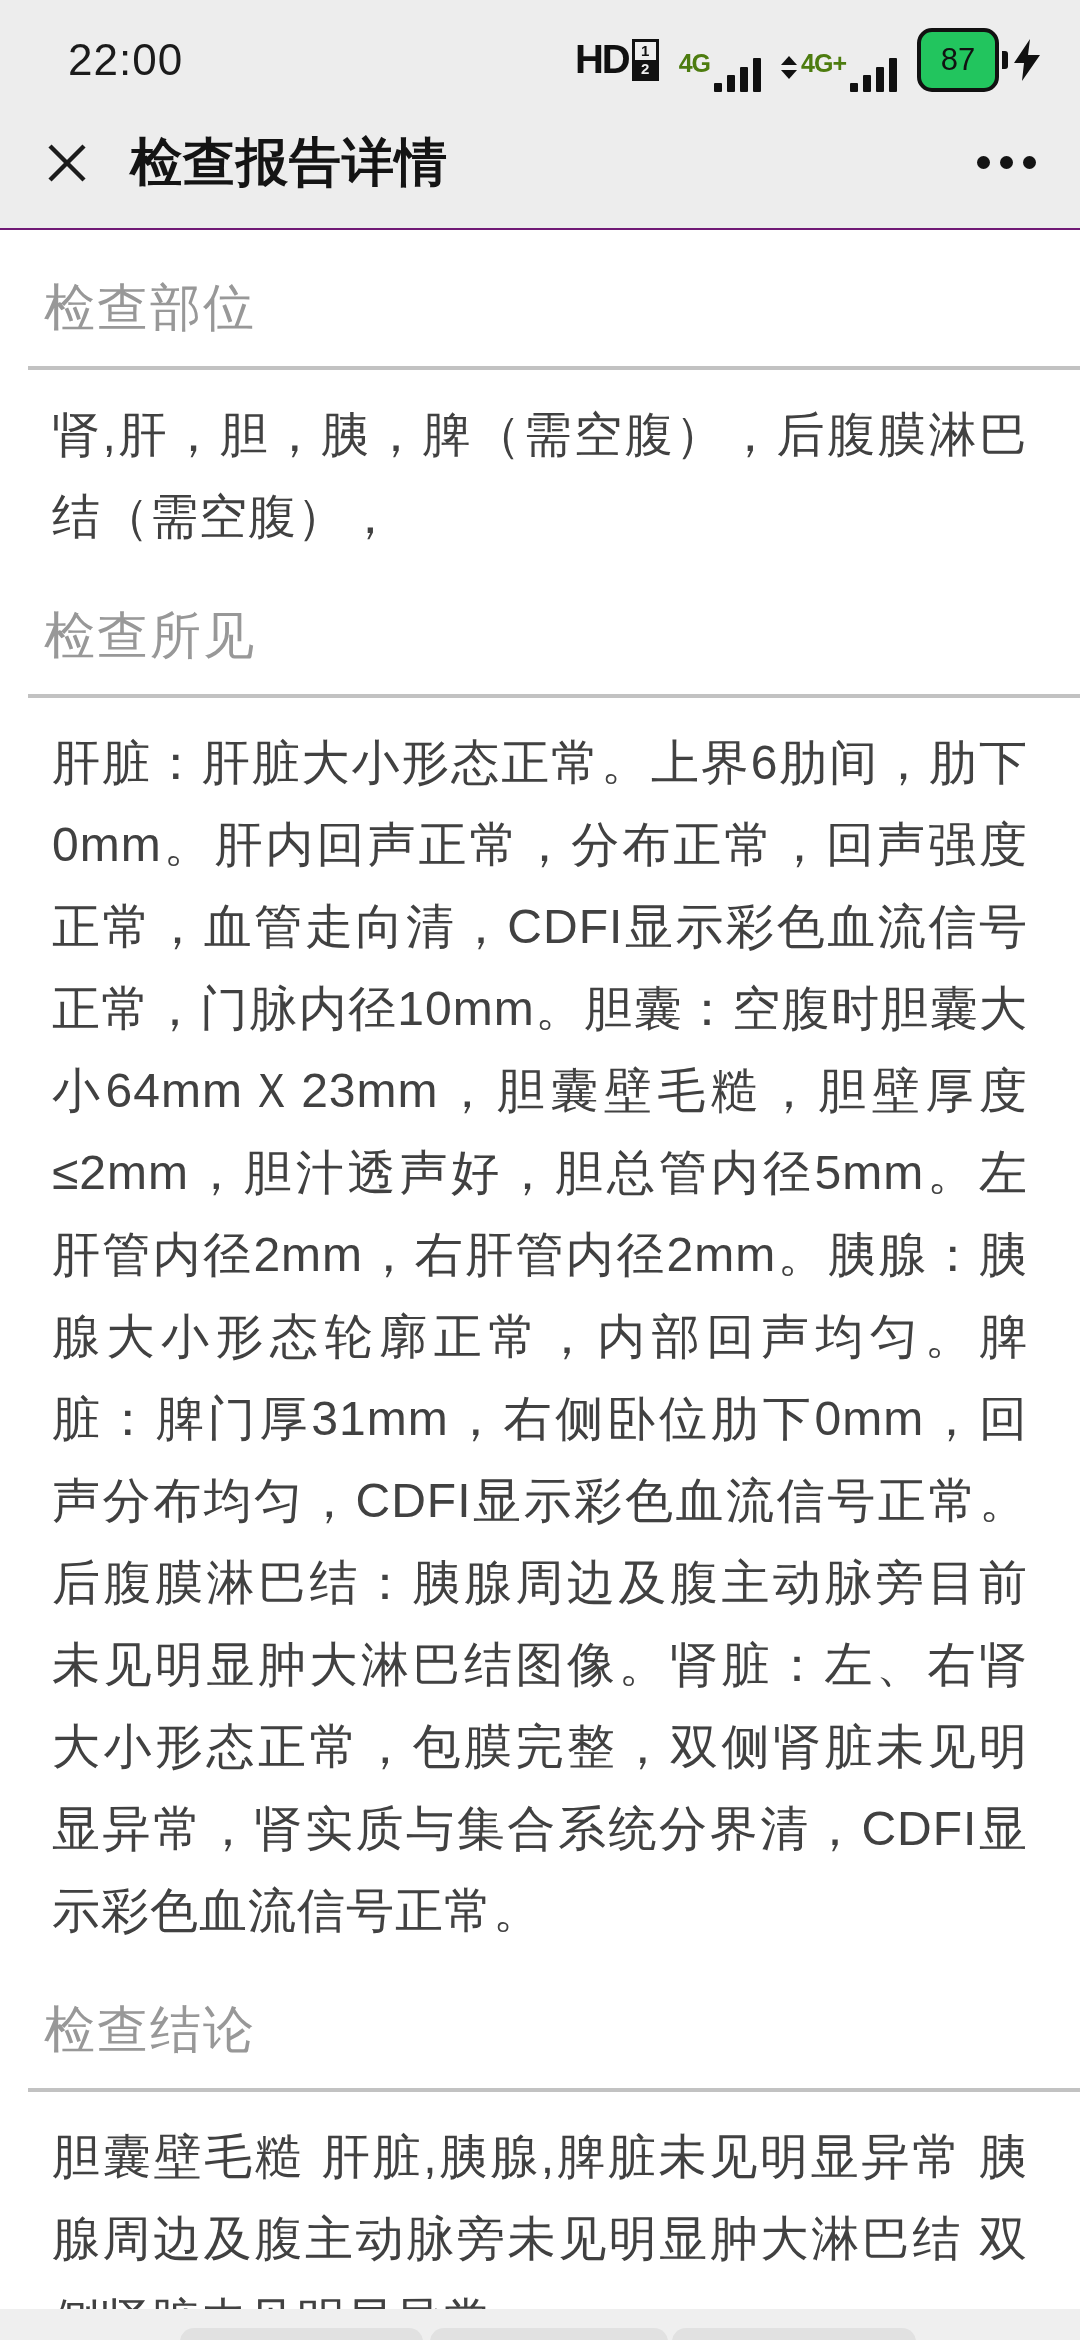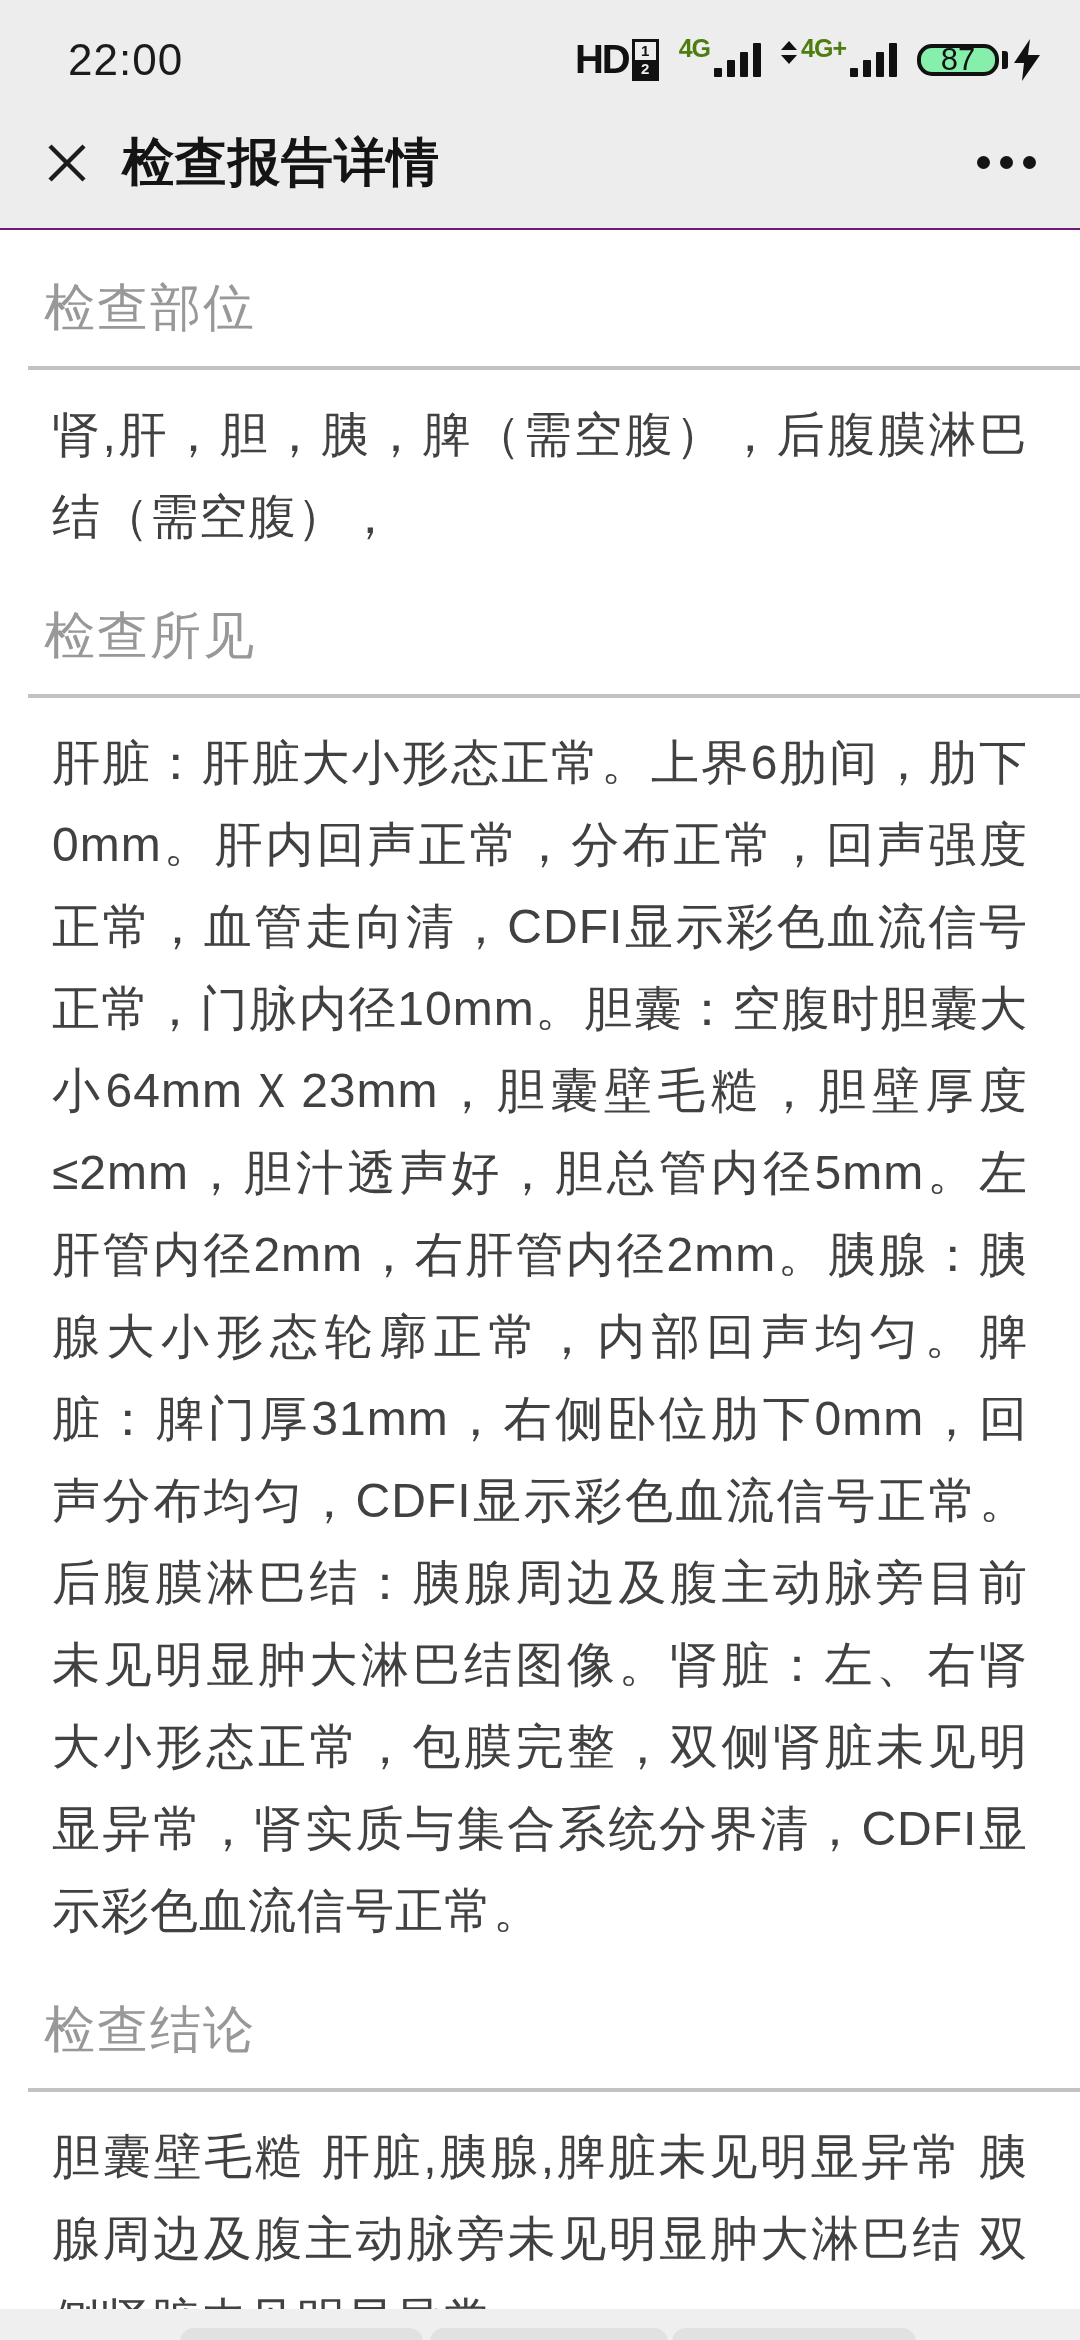--- a/index.html
+++ b/index.html
@@ -6,46 +6,46 @@
   * { box-sizing:border-box; }
   .screen {
     position:relative; width:1080px; height:2340px; overflow:hidden;
     background:#ffffff; font-family:"Liberation Sans","DejaVu Sans",sans-serif;
   }
 
   
   .app-header { background:#ededed; height:230px; border-bottom:2px solid #701a75; }
   .status-bar { height:105px; display:flex; align-items:center; padding:14px 40px 0 68px; }
   .status-time { font-size:44px; color:#1b1b1b; letter-spacing:1px; }
-  .status-icons { margin-left:auto; display:flex; align-items:center; gap:20px; }
+  .status-icons { margin-left:auto; display:flex; gap:20px; }
 
   .hd-wrap { display:flex; align-items:center; color:#111; }
   .hd-label { font-size:40px; font-weight:700; letter-spacing:-2px; }
   .sim-badge { width:27px; margin-left:3px; border:3px solid #111; display:flex; flex-direction:column; background:#ededed; }
   .sim-badge i { font-style:normal; font-size:15px; font-weight:700; line-height:18px; text-align:center; }
   .sim-badge .cell-1 { color:#111; background:transparent; }
   .sim-badge .cell-2 { color:#ededed; background:#111; }
 
   .net { display:flex; align-items:flex-end; }
   .net-label { font-size:25px; font-weight:700; color:#4d7c0f; margin-right:4px; transform:translateY(-14px); letter-spacing:-1px; }
   .bars { display:flex; align-items:flex-end; gap:5px; }
   .bars span { width:8px; background:#111; border-radius:1px; display:block; }
   .bar-0 { height:9px; } .bar-1 { height:17px; } .bar-2 { height:25px; } .bar-3 { height:34px; }
   .updown { display:flex; flex-direction:column; gap:5px; margin-right:4px; transform:translateY(-13px); }
   .tri-up { width:0; height:0; border-left:8px solid transparent; border-right:8px solid transparent; border-bottom:9px solid #111; }
   .tri-down { width:0; height:0; border-left:8px solid transparent; border-right:8px solid transparent; border-top:9px solid #111; }
 
   .battery { display:flex; align-items:center; }
-  .batt-body { min-width:82px; height:32px; padding:0 12px; border:4px solid #111; border-radius:15px;
-    background:#86efac; display:flex; align-items:center; justify-content:center; }
+  .batt-body { min-width:82px; height:64px; padding:0 12px; border:4px solid #111; border-radius:15px;
+    background:#22c55e; display:flex; align-items:center; justify-content:center; }
   .batt-text { font-size:31px; color:#111; }
   .batt-nub { width:6px; height:18px; background:#111; border-radius:0 3px 3px 0; margin-left:3px; }
   .bolt { margin-left:6px; }
 
-  .nav-bar { height:123px; display:flex; align-items:center; padding:0 40px 8px 44px; }
+  .nav-bar { height:123px; display:flex; align-items:center; padding:0 40px 8px 44px;gap:8px; }
   .close-btn { width:46px; height:46px; display:flex; align-items:center; justify-content:center; cursor:pointer; }
   .nav-title { font-size:52px; font-weight:700; color:#141414; margin:0 0 0 32px; letter-spacing:1px; }
   .more-btn { margin-left:auto; display:flex; align-items:center; gap:10px; padding:10px 4px; cursor:pointer; }
   .more-btn b { width:13px; height:13px; border-radius:50%; background:#141414; display:block; }
 
   
   .content { padding:0 44px; }
   .sec-h { font-size:51px; font-weight:400; color:#989898; line-height:60px; margin:48px 0 28px; letter-spacing:2px; }
   .divider { height:4px; background:#c2c2c2; margin:0 -44px 0 -16px; }
   .sec-body { font-size:48px; color:#414141; line-height:82px; letter-spacing:1px;

